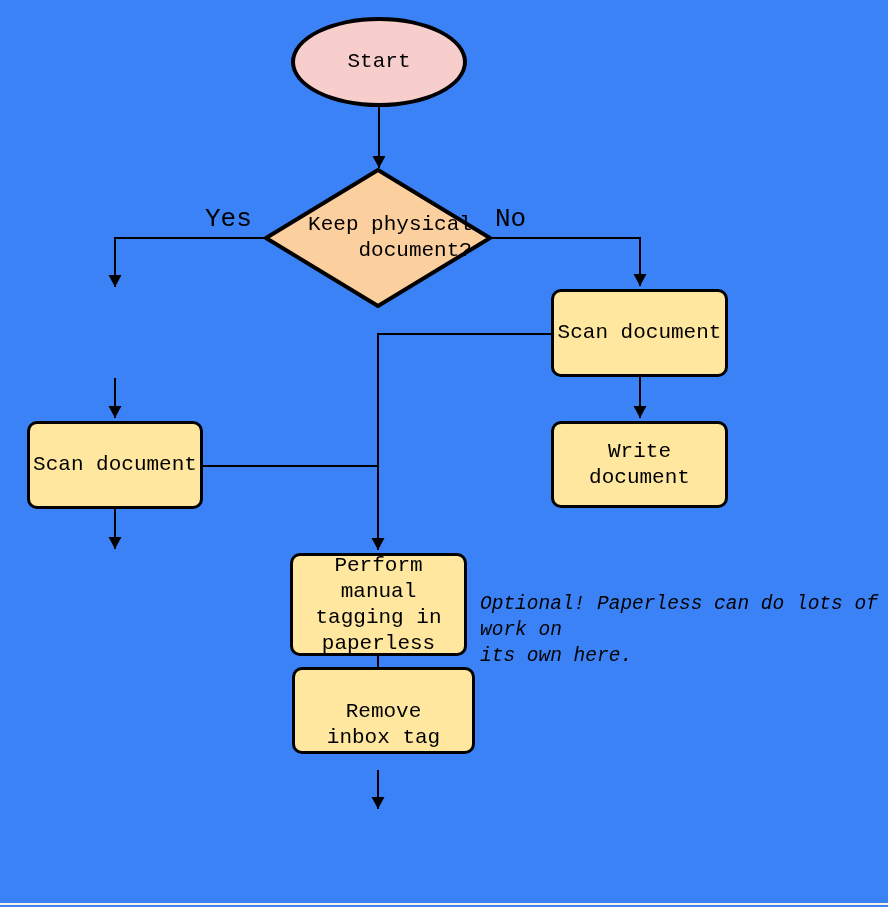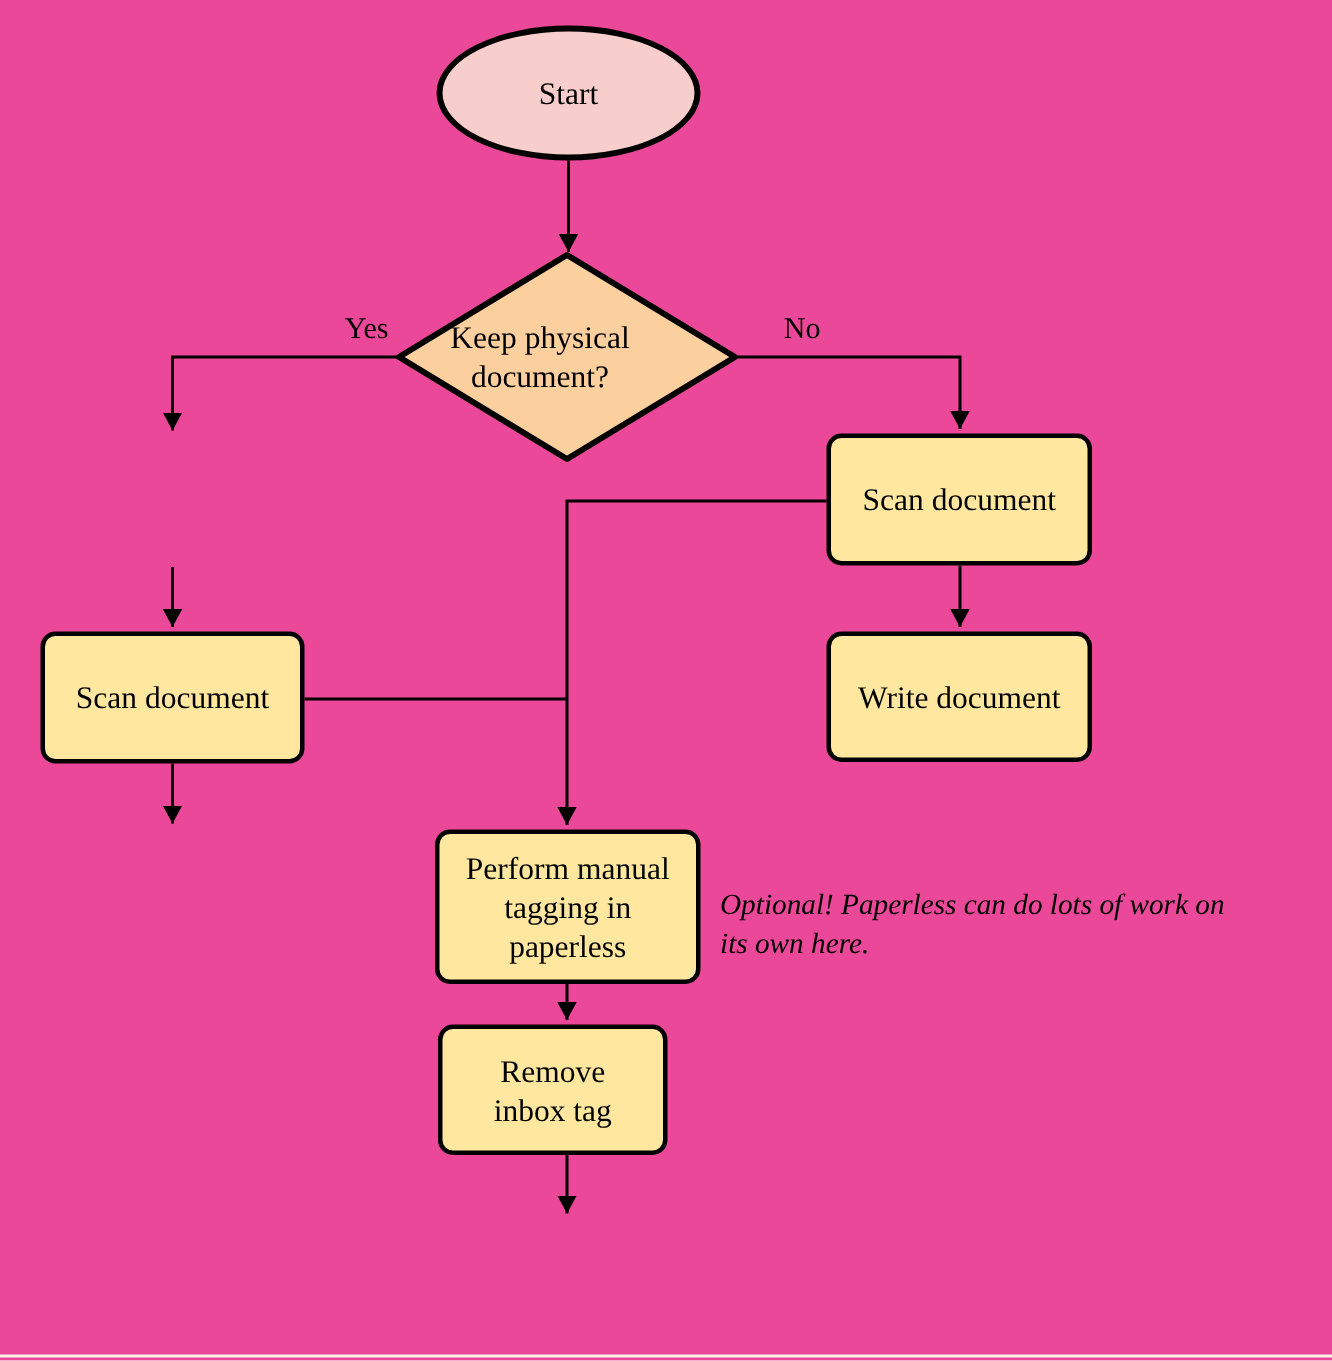--- a/index.html
+++ b/index.html
@@ -4,22 +4,22 @@
 <style>
   html, body {
     margin: 0;
     padding: 0;
     background: #ffffff;
   }
   #canvas {
     position: relative;
     width: 888px;
     height: 907px;
-    background: #ec4899;
-    font-family: Liberation Serif, serif;
+    background: #3b82f6;
+    font-family: Liberation Mono, monospace;
     color: #000000;
     overflow: hidden;
   }
   #connector-layer {
     position: absolute;
     left: 0;
     top: 0;
     width: 888px;
     height: 907px;
   }
@@ -43,23 +43,23 @@
   .process {
     border: 3px solid #000000;
     border-radius: 10px;
     background: #ffe7a0;
   }
   .decision-label {
     background: transparent;
   }
   .edge-label {
     position: absolute;
-    font-size: 20px;
+    font-size: 26px;
     line-height: 26px;
-    text-align: right;
+    text-align: left;
   }
   .note {
     position: absolute;
     font-size: 19.5px;
     line-height: 26px;
     font-style: italic;
     white-space: pre-line;
     text-align: left;
   }
   .bottom-line {
@@ -94,21 +94,21 @@
     <path d="M378,640 L378,680" stroke="#000000" stroke-width="2" fill="none" marker-end="url(#arrowhead)"></path>
     <path d="M378,770 L378,809" stroke="#000000" stroke-width="2" fill="none" marker-end="url(#arrowhead)"></path>
 
     <polygon points="378,170 490,238 378,306 266,238" fill="#fccf9e" stroke="#000000" stroke-width="4" stroke-linejoin="round"></polygon>
   </svg>
 
   <div class="node terminator" style="left:291px; top:17px; width:176px; height:90px;">
     <span>Start</span>
   </div>
 
-  <div class="node decision-label" style="left:248px; top:172px; width:224px; height:132px;">
+  <div class="node decision-label" style="left:278px; top:172px; width:224px; height:132px;text-align:right;">
     <span>Keep physical
 document?</span>
   </div>
 
   <div class="edge-label" style="left:205px; top:206px; width:54px;">Yes</div>
   <div class="edge-label" style="left:495px; top:206px; width:52px;">No</div>
 
   <div class="node process" style="left:27px; top:421px; width:176px; height:88px;">
     <span>Scan document</span>
   </div>
@@ -122,21 +122,21 @@
 
   <div class="node process" style="left:290px; top:553px; width:177px; height:103px;">
     <span>Perform manual
 tagging in
 paperless</span>
   </div>
 
   <div class="note" style="left:480px; top:591px; width:412px;">Optional! Paperless can do lots of work on
 its own here.</div>
 
-  <div class="node process" style="left:292px; top:683px; width:153px; height:87px;">
+  <div class="node process" style="left:292px; top:667px; width:183px; height:87px;align-items:flex-end;">
     <span>Remove
 inbox tag</span>
   </div>
 
 
   <div class="bottom-line"></div>
 
 </div>
 
 </body></html>

